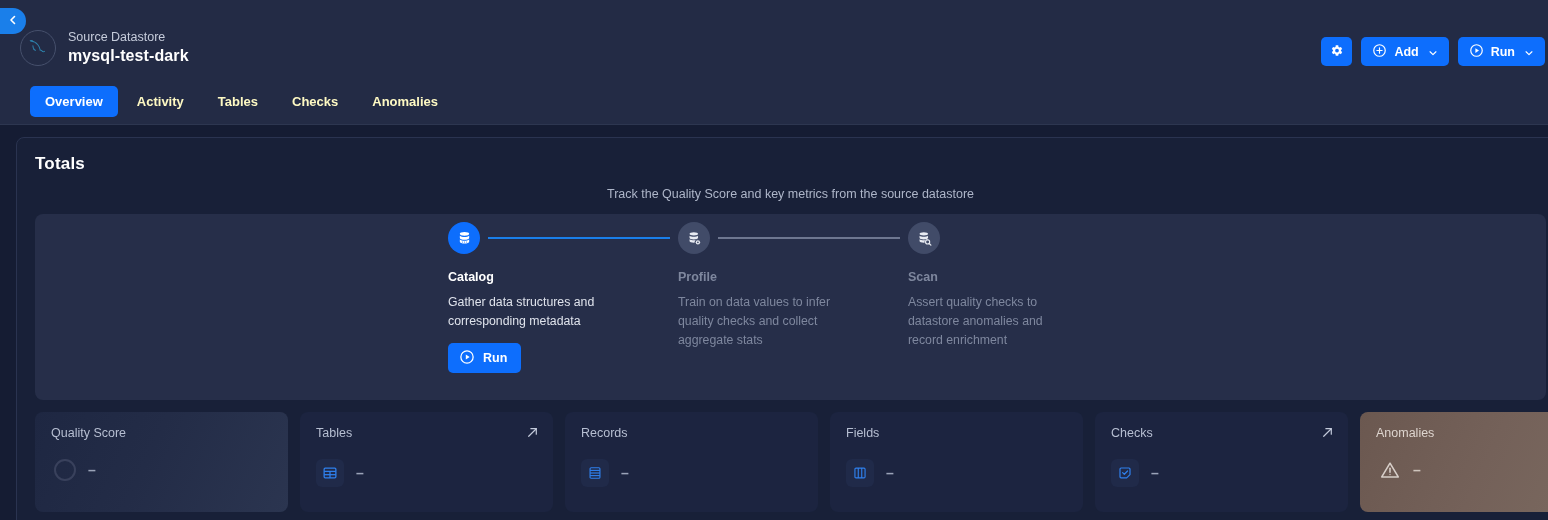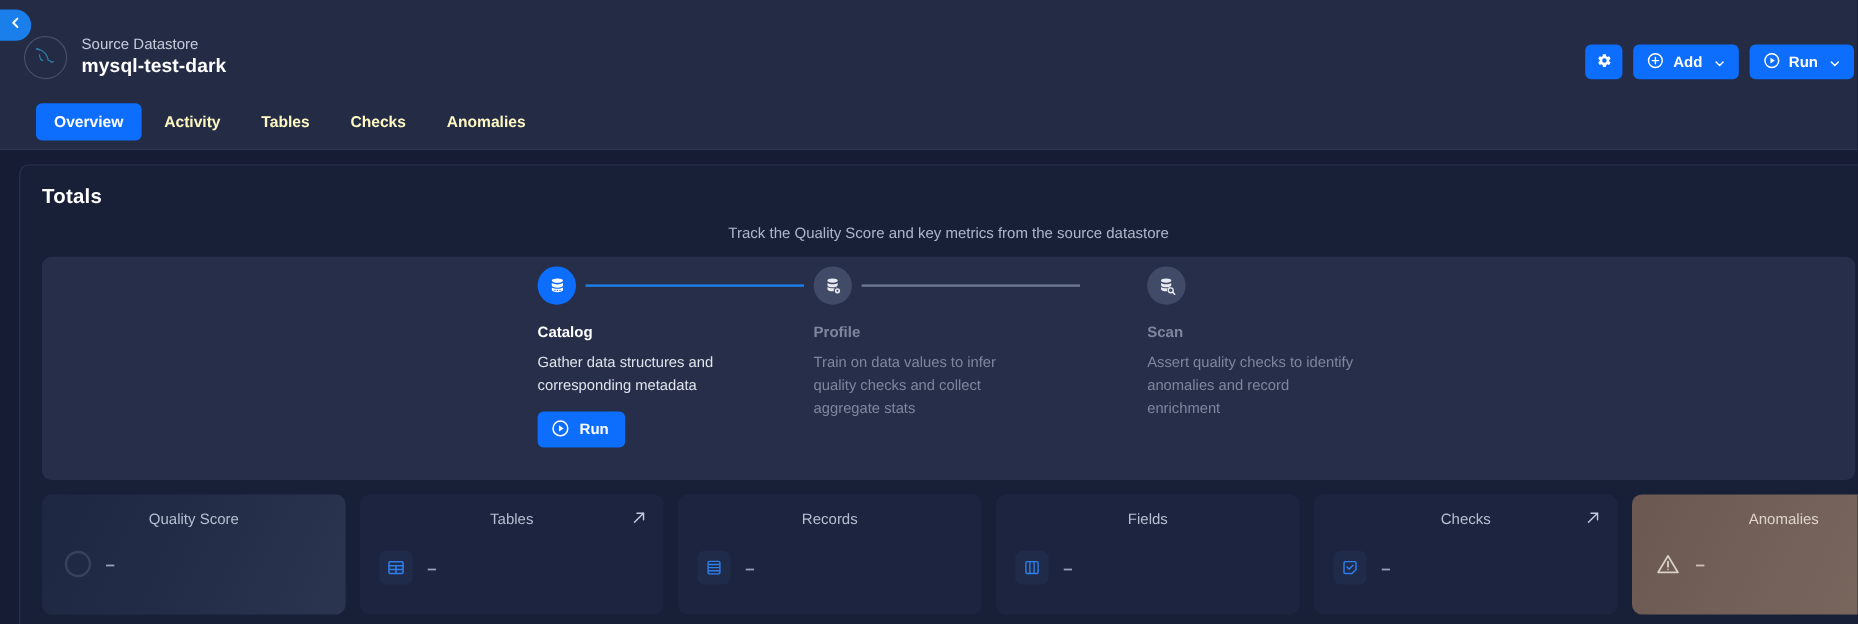--- a/index.html
+++ b/index.html
@@ -98,21 +98,21 @@
     border-radius: 8px;
     height: 186px;
     position: relative;
   }
 
   .steps {
     position: absolute; left: 413px; top: 8px;
     display: flex;
   }
   .step { position: relative; width: 230px; }
-  .step:last-child { width: 200px; margin-left: 48px; }
+  .step:last-child { width: 200px; }
   .step-head { display: flex; align-items: center; }
   .step-circle {
     width: 32px; height: 32px; border-radius: 50%;
     background: #414b68;
     display: flex; align-items: center; justify-content: center;
     flex: 0 0 auto;
   }
   .step.done .step-circle { background: #0d6efd; }
   .step-line { height: 2px; background: #6e7790; flex: 1; margin: 0 8px; }
   .step.done .step-line { background: #1a7fea; }
@@ -153,21 +153,21 @@
     padding: 14px 16px;
     position: relative;
     flex: 0 0 auto;
   }
   .mcard.quality {
     background: linear-gradient(115deg, #1e2742 0%, #232c47 45%, #2b3550 100%);
   }
   .mcard.anomalies {
     background: linear-gradient(115deg, #6b5850 0%, #746159 50%, #7b6a60 100%);
   }
-  .mcard-title { font-size: 12.5px; color: #b7bfd2; text-align: center; }
+  .mcard-title { font-size: 12.5px; color: #b7bfd2; }
   .mcard.anomalies .mcard-title { color: #ded5cf; }
   .mcard-arrow {
     position: absolute; right: 14px; top: 13px;
     width: 13px; height: 13px; cursor: pointer;
   }
   .mcard-body {
     display: flex; align-items: center; gap: 12px;
     margin-top: 19px;
   }
   .mcard-iconbox {
@@ -331,21 +331,21 @@
                 <ellipse cx="11" cy="5.4" rx="6" ry="2.4"></ellipse>
                 <path d="M5 8.1v2.8c0 1.3 2.7 2.4 6 2.4s6-1.1 6-2.4V8.1c-1.2 1-3.5 1.5-6 1.5s-4.8-.5-6-1.5z"></path>
                 <path d="M5 12.9v2.6c0 1.3 2.7 2.4 6 2.4h1.1a4.2 4.2 0 0 1 4.9-4.9v-.1c-1.2 1-3.5 1.5-6 1.5s-4.8-.5-6-1.5z"></path>
                 <circle cx="16.4" cy="16.8" r="2.9" fill="none" stroke="#e8ebf2" stroke-width="1.6"></circle>
                 <line x1="18.6" y1="19" x2="21" y2="21.4" stroke="#e8ebf2" stroke-width="1.8" stroke-linecap="round"></line>
               </svg>
             </div>
 
           </div>
           <div class="step-name">Scan</div>
-          <div class="step-desc">Assert quality checks to identify anomalies and record enrichment</div>
+          <div class="step-desc">Assert quality checks to datastore anomalies and record enrichment</div>
         </div>
 
       </div>
     </div>
 
     <div class="metrics">
 
       <div class="mcard quality">
         <div class="mcard-title">Quality Score</div>
         <div class="mcard-body">

